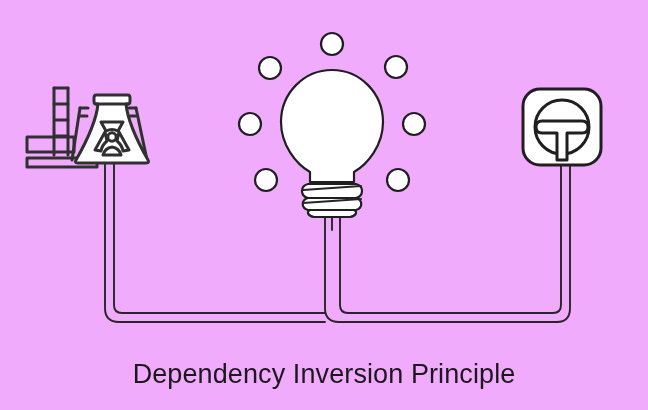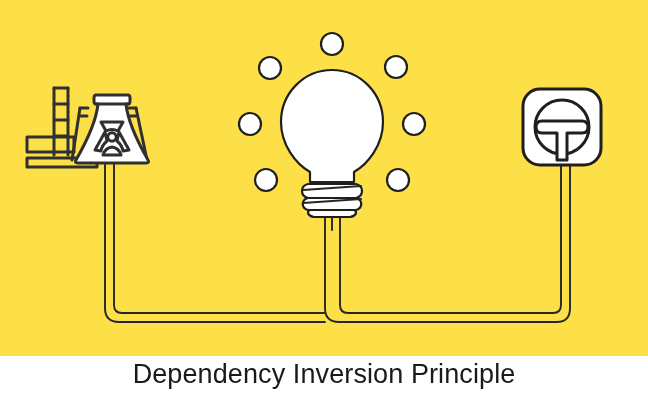--- a/index.html
+++ b/index.html
@@ -11,22 +11,22 @@
   body {
     width: 648px;
     height: 410px;
     overflow: hidden;
     font-family: "Liberation Sans", sans-serif;
     position: relative;
   }
   #diagram-root {
     position: relative;
     width: 648px;
-    height: 356px;
-    background: #fde047;
+    height: 410px;
+    background: #f0abfc;
   }
   #diagram-svg {
     position: absolute;
     top: 0;
     left: 0;
     width: 648px;
     height: 410px;
     display: block;
   }
   .stroke-thin {

